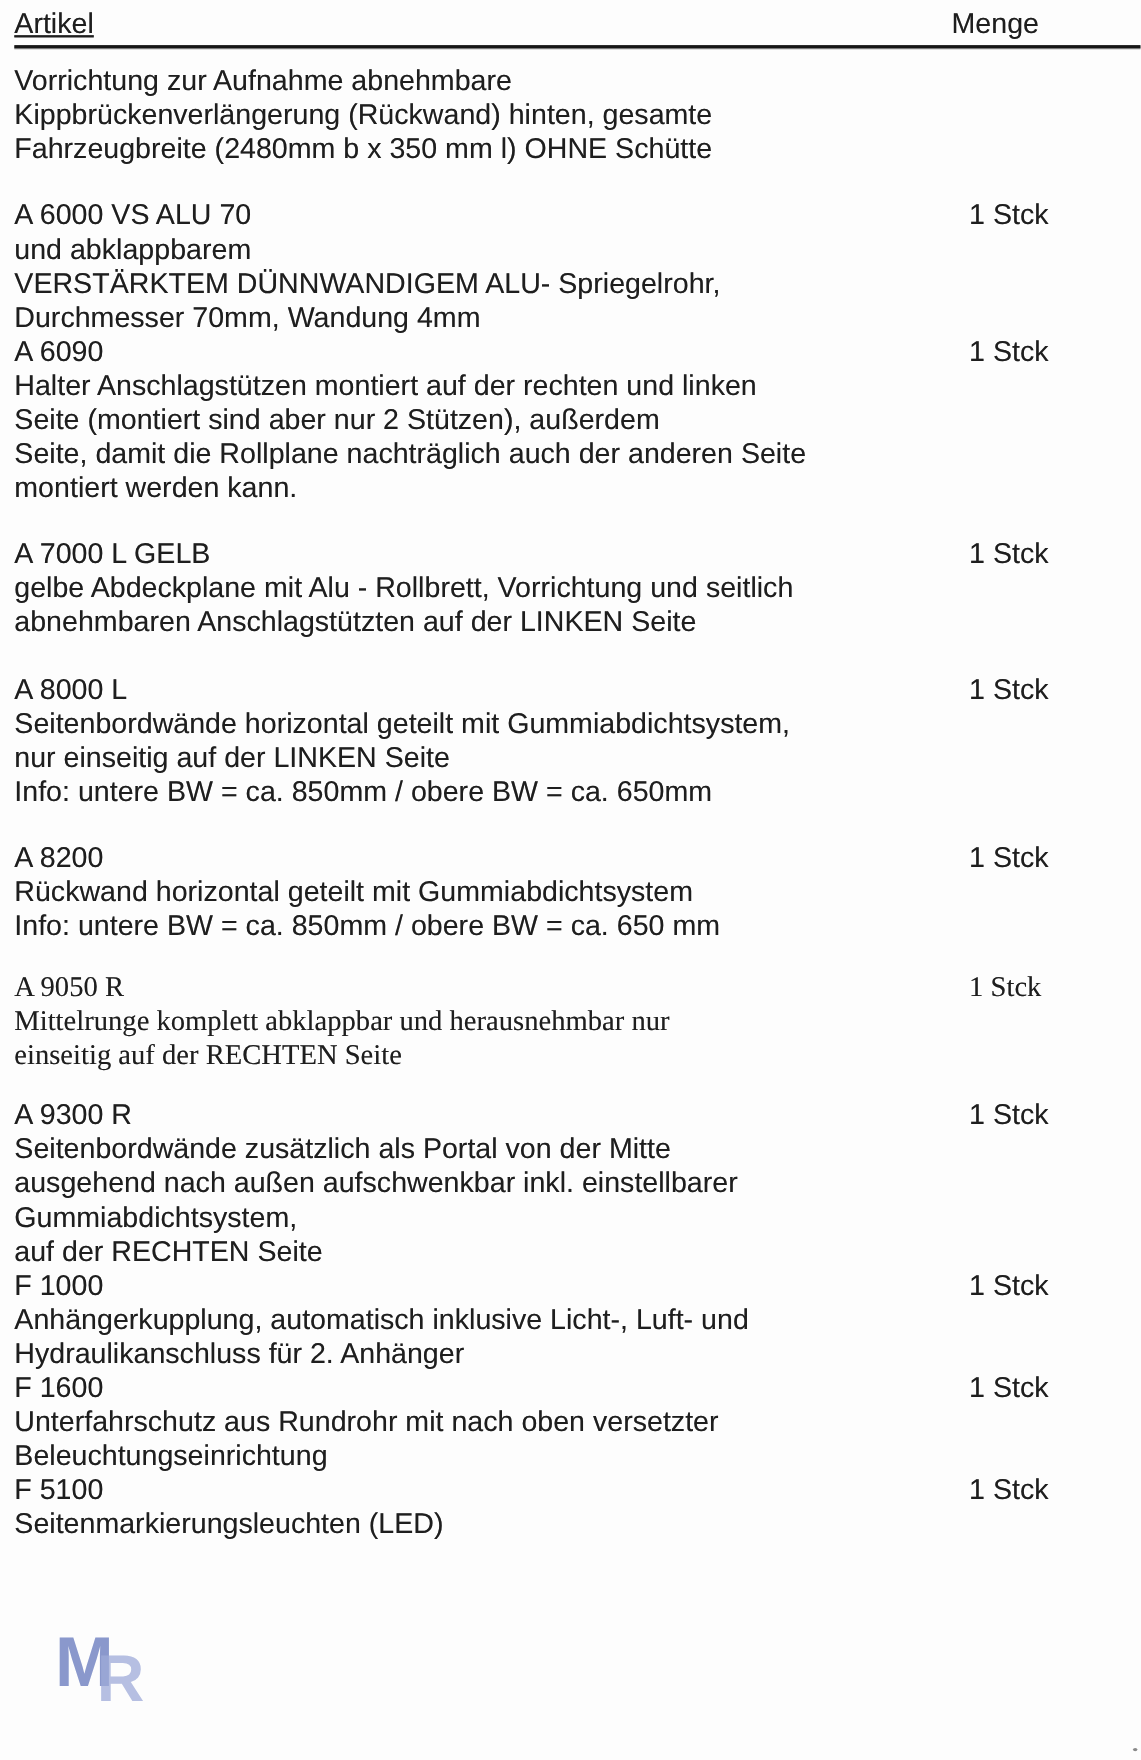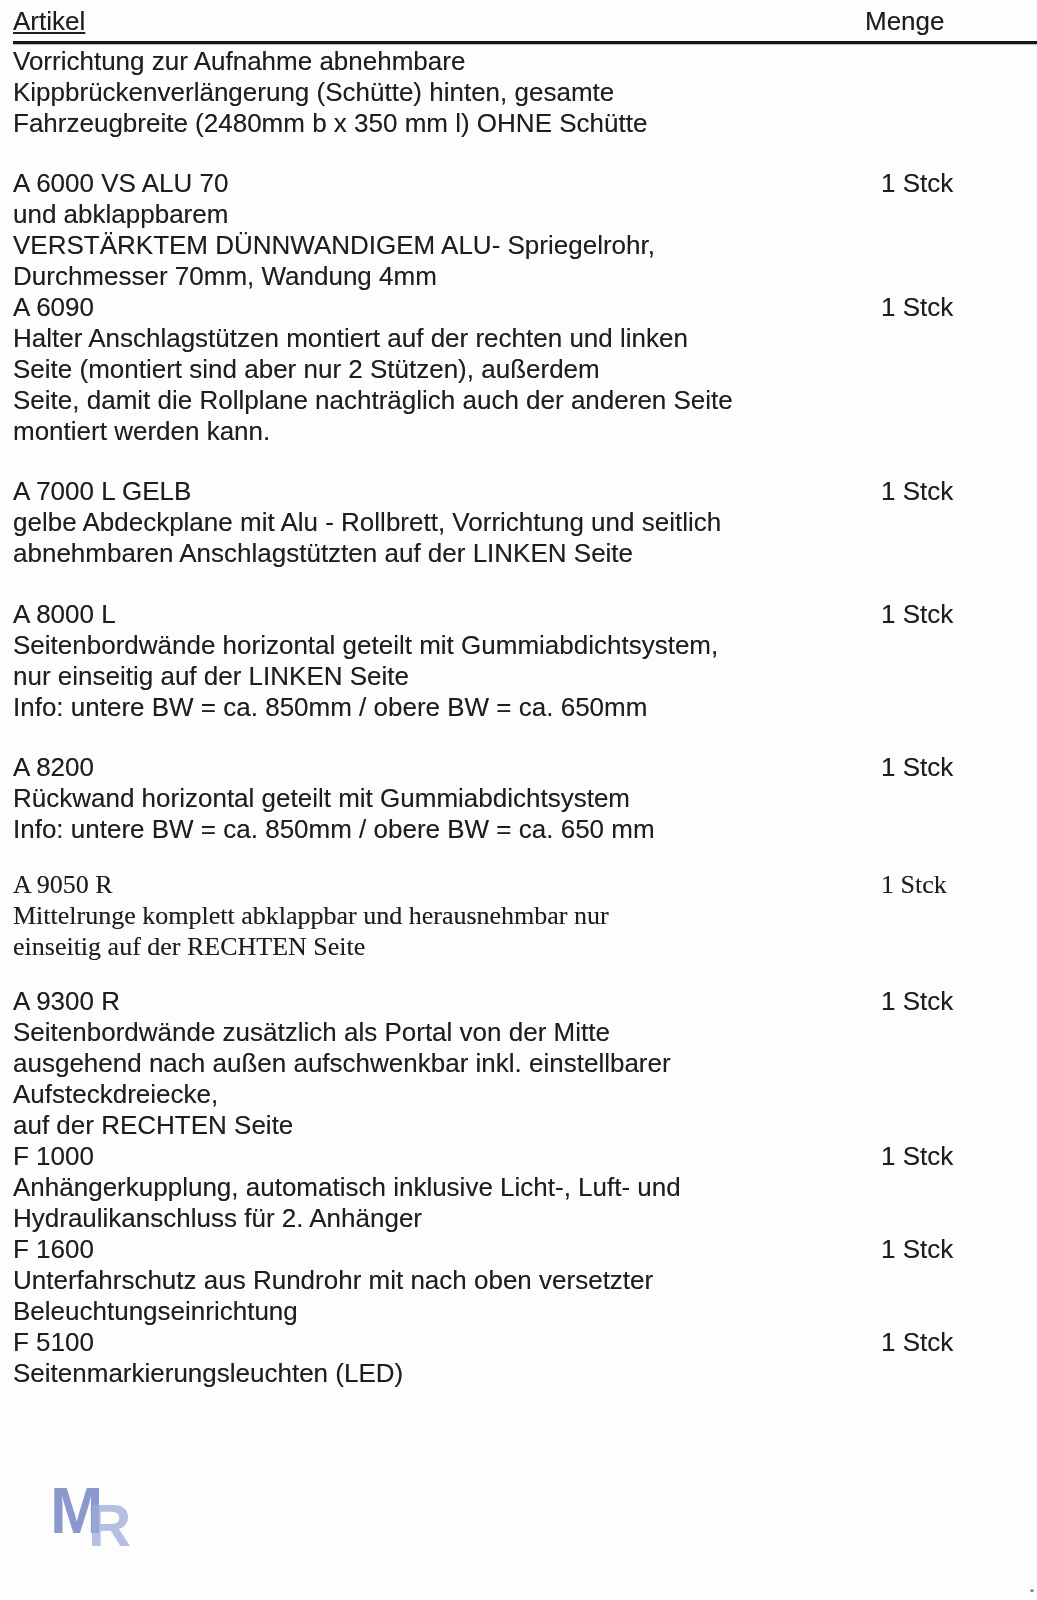--- a/index.html
+++ b/index.html
@@ -21,21 +21,21 @@
   }
   .content { position: relative; z-index: 1; }
   .hdr { position: relative; text-decoration: underline; }
   .menge { position: absolute; left: 852px; top: 0; }
   .rule {
     width: 1024px; height: 3px;
     margin-top: 4px;
     background: #161616;
     box-shadow: 0 1px 0 rgba(0,0,0,0.25);
   }
-  .intro { margin-top: 2px; }
+  .intro { margin-top: 14px; }
   .item .head { position: relative; }
   .item .qty { position: absolute; left: 868px; top: 0; }
   .item:nth-of-type(1)  { margin-top: 25px; }
   .item:nth-of-type(2)  { margin-top: 30px; }
   .item:nth-of-type(3)  { margin-top: 23px; }
   .item:nth-of-type(4)  { margin-top: 29px; }
   .item:nth-of-type(5)  { }
   .item:nth-of-type(6)  { margin-top: 29px; }
   .item:nth-of-type(7)  { margin-top: 30px; }
   .item:nth-of-type(8)  { margin-top: 29px; }
@@ -63,21 +63,21 @@
 
     <div class="hdr">
       <span>Artikel</span>
       <span class="menge">Menge</span>
     </div>
 
     <div class="rule"></div>
 
     <div class="intro">
       <div class="ln">Vorrichtung zur Aufnahme abnehmbare</div>
-      <div class="ln">Kippbrückenverlängerung (Schütte) hinten, gesamte</div>
+      <div class="ln">Kippbrückenverlängerung (Rückwand) hinten, gesamte</div>
       <div class="ln">Fahrzeugbreite (2480mm b x 350 mm l) OHNE Schütte</div>
     </div>
 
     <div class="item">
       <div class="head">
         <span class="code">A 6000 VS ALU 70</span>
         <span class="qty">1 Stck</span>
       </div>
       <div class="ln">und abklappbarem</div>
       <div class="ln">VERSTÄRKTEM DÜNNWANDIGEM ALU- Spriegelrohr,</div>
@@ -132,21 +132,21 @@
       <div class="ln">einseitig auf der RECHTEN Seite</div>
     </div>
 
     <div class="item">
       <div class="head">
         <span class="code">A 9300 R</span>
         <span class="qty">1 Stck</span>
       </div>
       <div class="ln">Seitenbordwände zusätzlich als Portal von der Mitte</div>
       <div class="ln">ausgehend nach außen aufschwenkbar  inkl. einstellbarer</div>
-      <div class="ln">Aufsteckdreiecke,</div>
+      <div class="ln">Gummiabdichtsystem,</div>
       <div class="ln">auf der RECHTEN Seite</div>
     </div>
 
     <div class="item">
       <div class="head">
         <span class="code">F 1000</span>
         <span class="qty">1 Stck</span>
       </div>
       <div class="ln">Anhängerkupplung, automatisch inklusive Licht-, Luft- und</div>
       <div class="ln">Hydraulikanschluss für 2. Anhänger</div>

